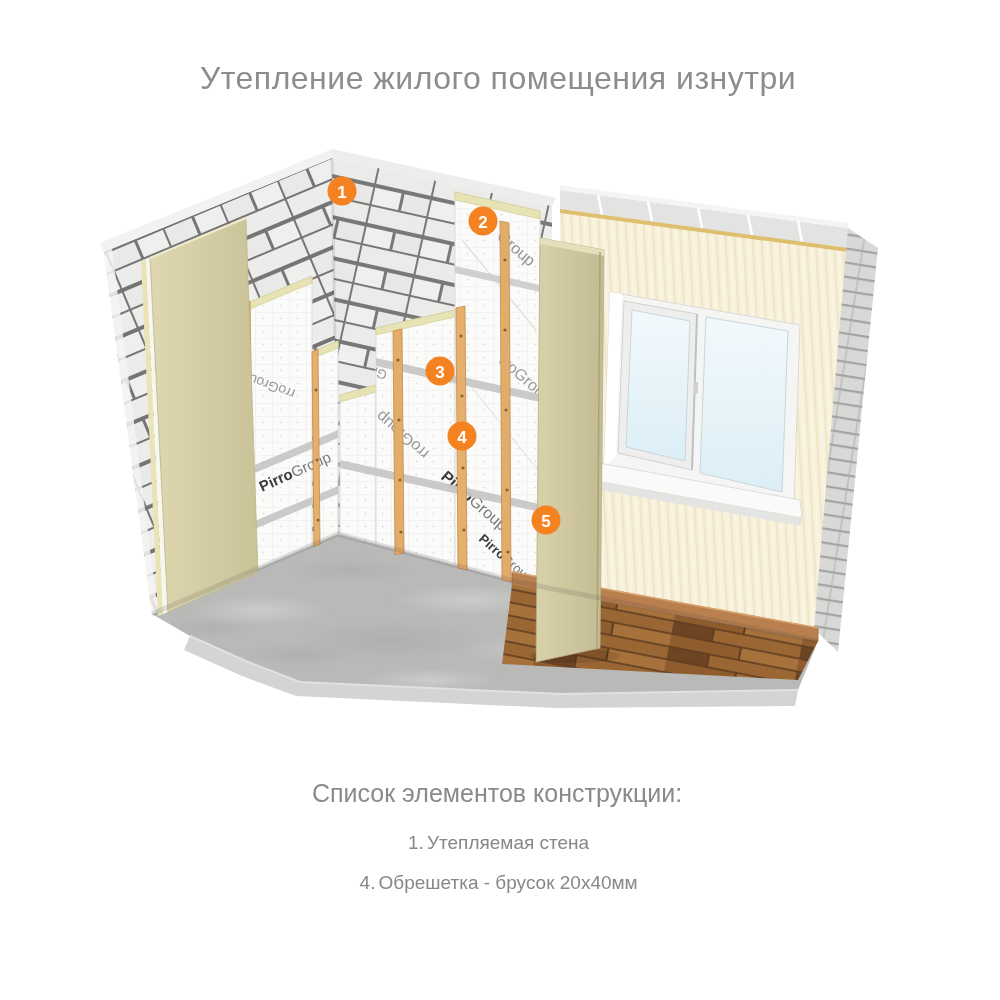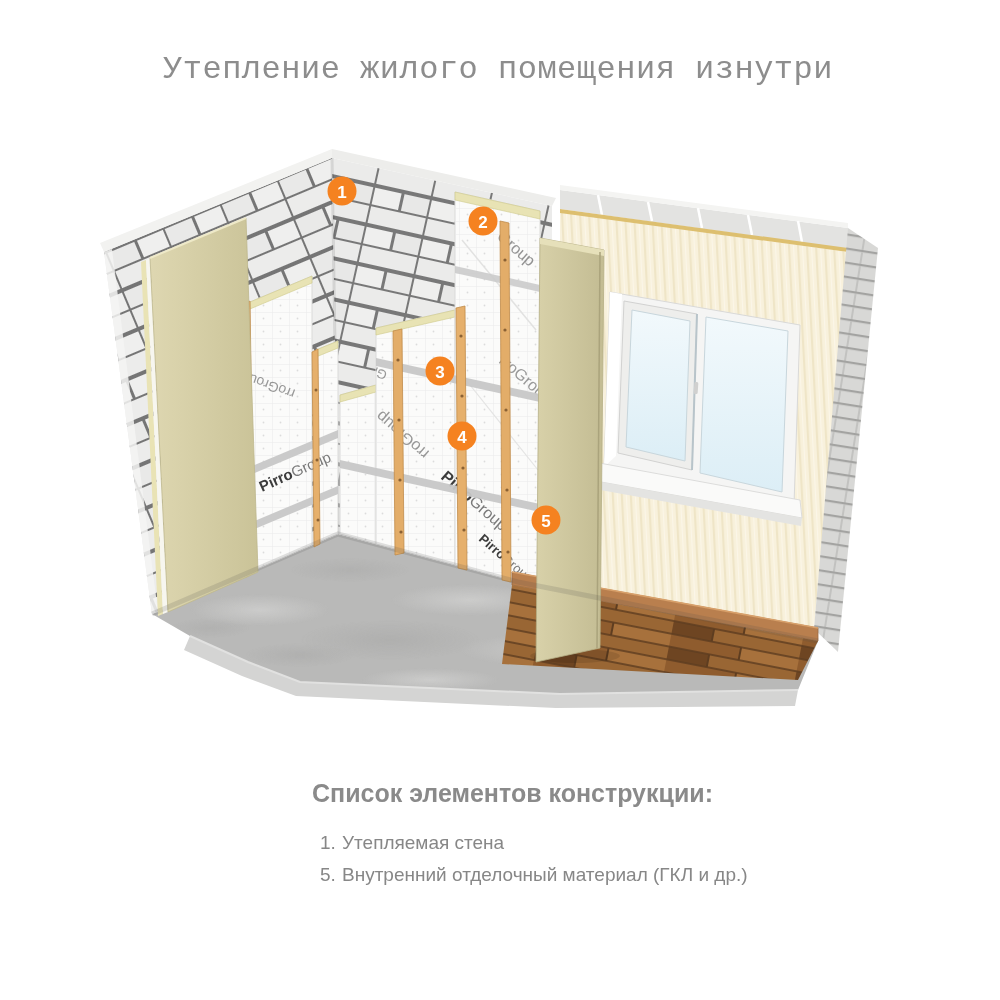--- a/index.html
+++ b/index.html
@@ -1,24 +1,24 @@
 <!DOCTYPE html>
 <html><head>
 <meta charset="utf-8">
 <style>
   html,body{margin:0;padding:0;background:#fff;}
   .page{position:relative;width:1000px;height:1000px;background:#fff;overflow:hidden;
         font-family:"Liberation Sans",sans-serif;}
-  .page-title{position:absolute;top:50px;left:0;width:996px;text-align:center;
-        font-size:32px;line-height:40px;font-weight:400;letter-spacing:.5px;color:#8d8d8d;font-family:Liberation Mono, monospace;}
+  .page-title{position:absolute;top:58px;left:0;width:996px;text-align:center;
+        font-size:32px;line-height:40px;font-weight:400;letter-spacing:.5px;color:#8d8d8d;}
   .scene{position:absolute;left:0;top:0;width:1000px;height:1000px;}
   .legend{position:absolute;left:312px;top:778px;color:#878787;}
-  .legend-heading{font-size:25px;line-height:30px;color:#8a8a8a;margin:0 0 23px 0;font-weight:700;}
+  .legend-heading{font-size:25px;line-height:30px;color:#8a8a8a;margin:0 0 23px 0;font-weight:400;}
   .legend-list{list-style:none;margin:0;padding:0;font-size:19px;line-height:24px;}
-  .legend-list li{margin:8px;padding:0;white-space:nowrap;}
+  .legend-list li{margin:16px;padding:0;white-space:nowrap;text-align:center;}
   .legend-num{display:inline-block;min-width:22px;}
 </style>
 </head>
 <body>
 
 <div class="page">
 
   <div class="page-title">Утепление жилого помещения изнутри</div>
 
   <svg class="scene" viewBox="0 0 1000 1000">
@@ -294,16 +294,16 @@
         <circle cx="546" cy="520" r="14.5" fill="#f58220"></circle>
         <text x="546" y="521" text-anchor="middle" dominant-baseline="central" font-size="17" font-weight="700" fill="#ffffff">5</text>
       </g>
     </g>
   </svg>
 
   <div class="legend">
     <p class="legend-heading">Список элементов конструкции:</p>
     <ol class="legend-list">
       <li><span class="legend-num">1.</span><span>Утепляемая стена</span></li>
-      <li><span class="legend-num">5.</span><span>Внутренний отделочный материал (ГКЛ и др.)</span></li>
+      <li><span class="legend-num">4.</span><span>Обрешетка - брусок 20х40мм</span></li>
     </ol>
   </div>
 </div>
 
 </body></html>

